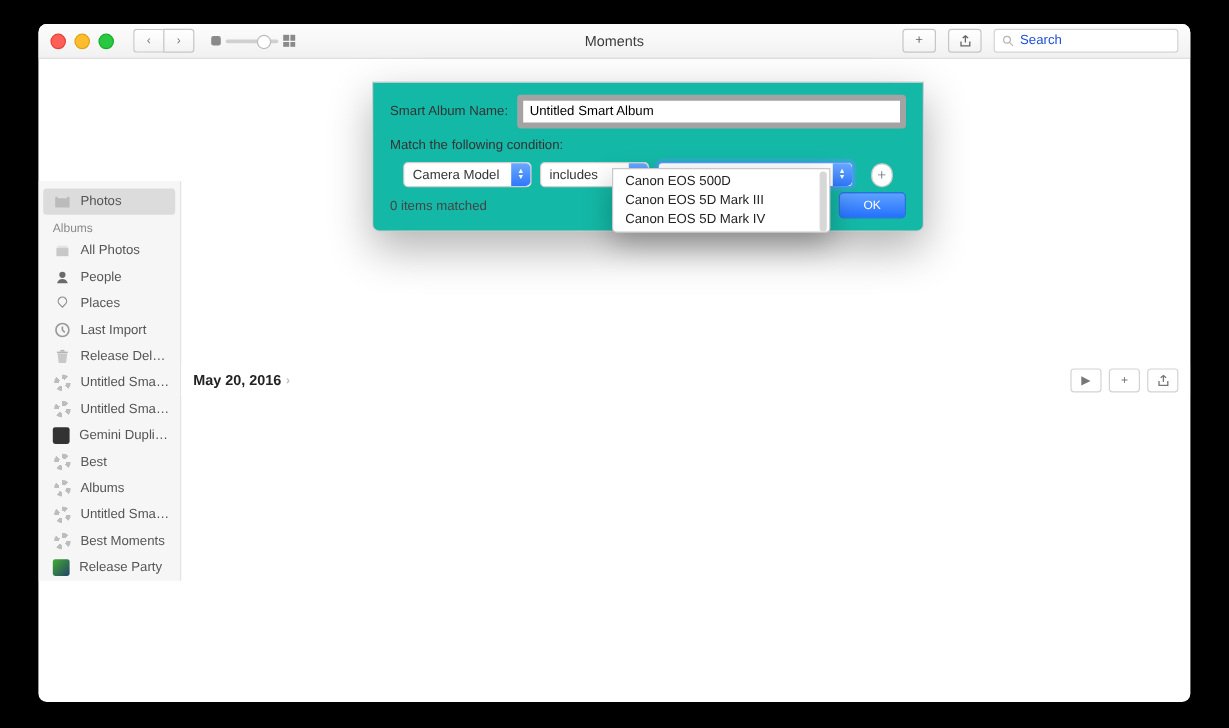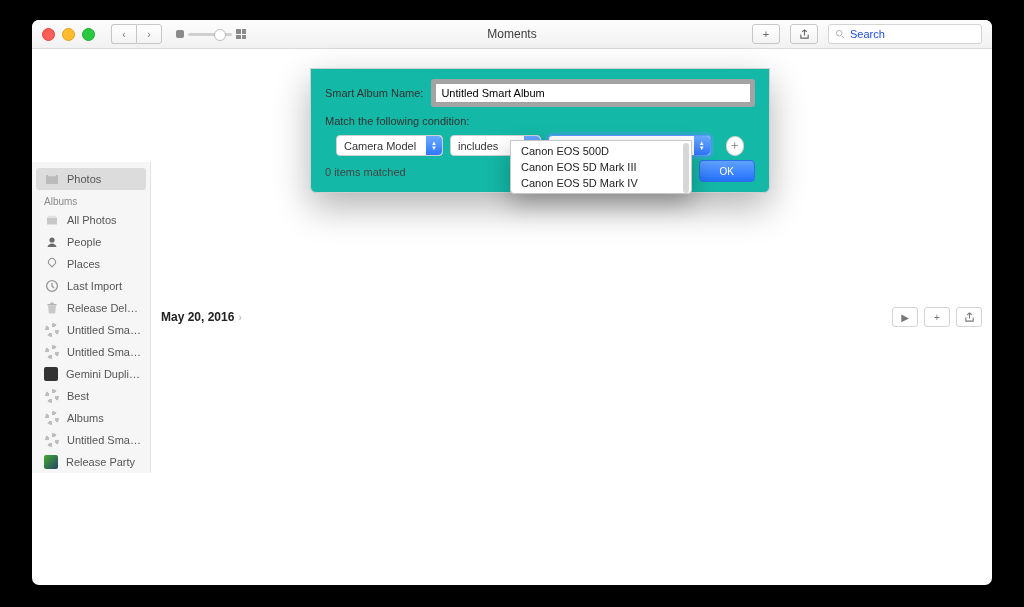--- a/index.html
+++ b/index.html
@@ -228,20 +228,26 @@
             </span>
             <span>Albums</span>
           </div>
         <div class="sb-item">
             <span class="ic">
               <span class="gear"></span>
             </span>
             <span>Untitled Sma…</span>
           </div>
         <div class="sb-item">
+            <span class="ic">
+              <span class="gear"></span>
+            </span>
+            <span>Best Moments</span>
+          </div>
+        <div class="sb-item">
             <span class="sq" style="background:linear-gradient(135deg,#4a3,#246)"></span>
             <span>Release Party</span>
           </div>
       </div>
 
       <div class="main">
         <div class="mainbar">
           <div class="datehead">
             <span>May 20, 2016</span>
             <span class="chev">›</span>

